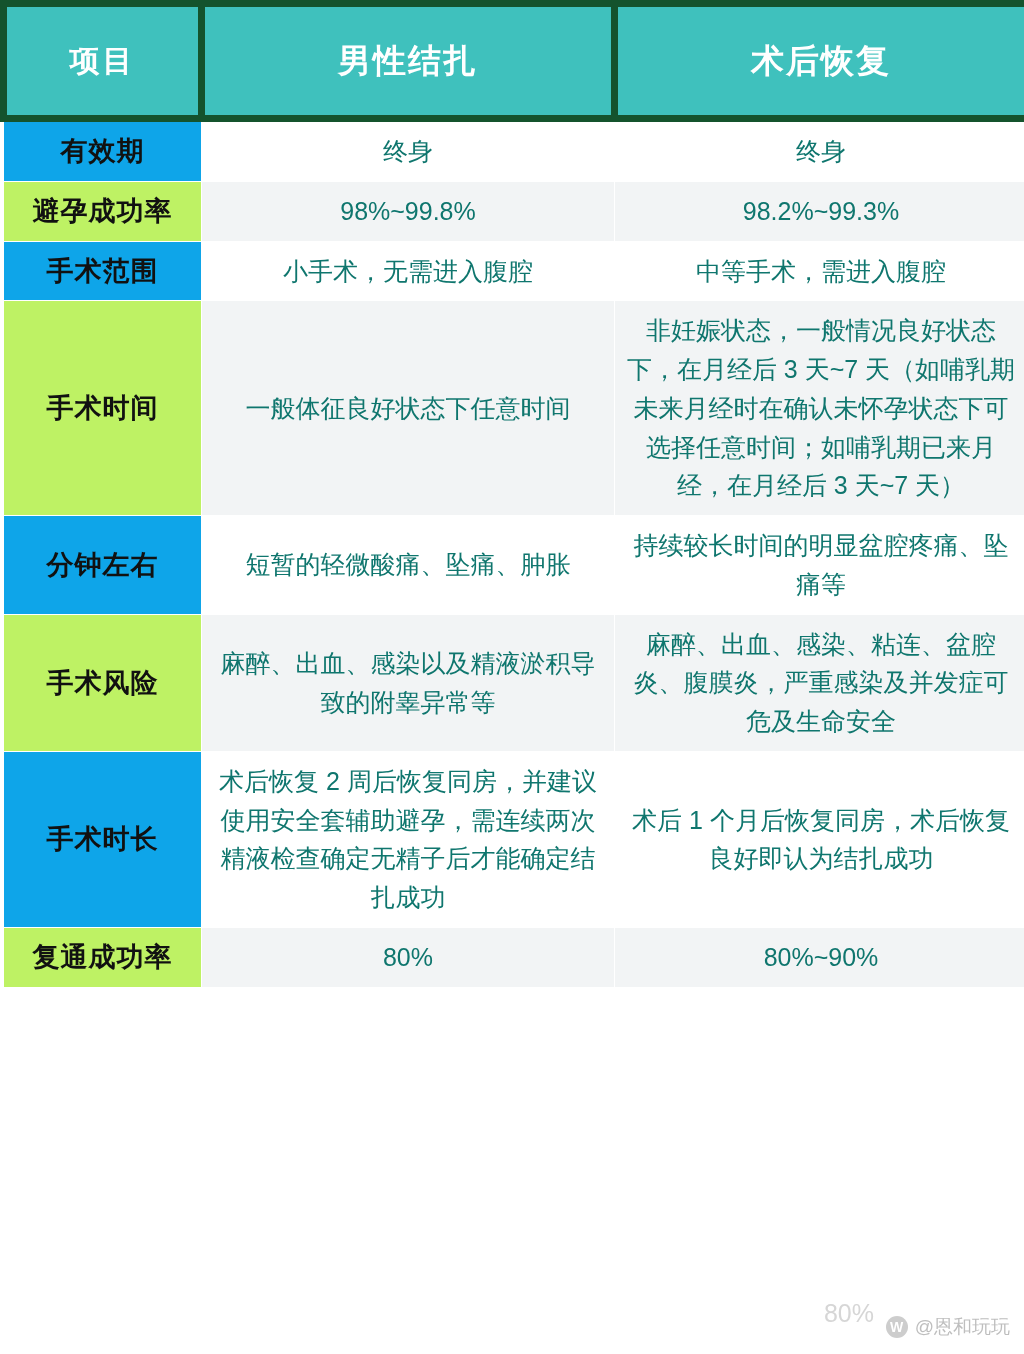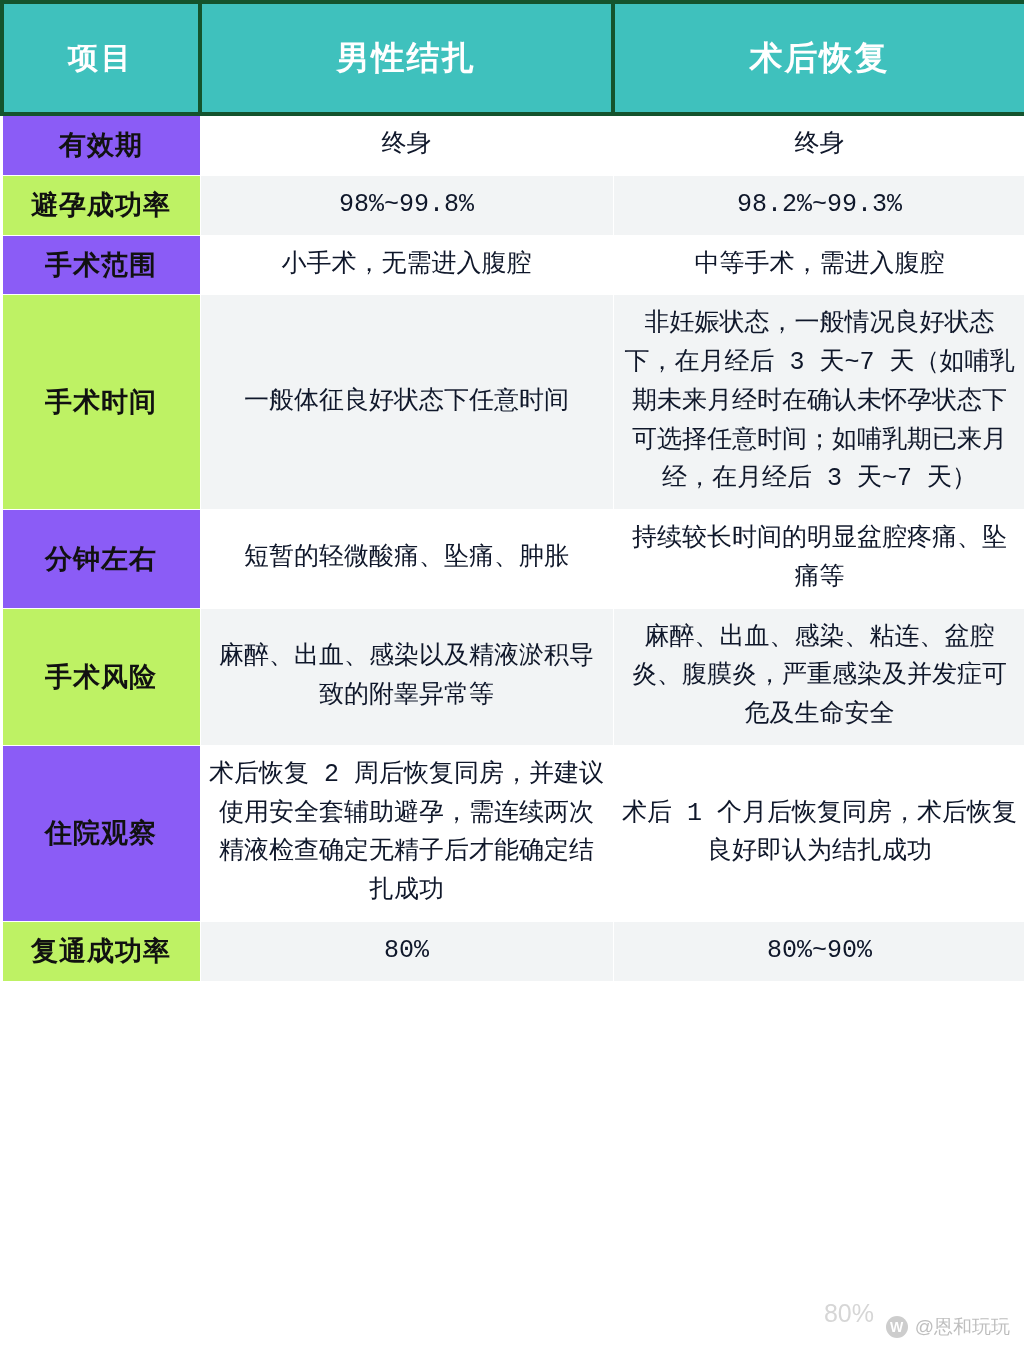--- a/index.html
+++ b/index.html
@@ -28,45 +28,45 @@
   table.compare col.c2 { width: 413px; }
 
   thead th {
     background: #3fc1bd;
     color: #ffffff;
     font-family: "Liberation Sans", "DejaVu Sans", sans-serif;
     font-weight: bold;
     font-size: 33px;
     letter-spacing: 2px;
     height: 106px;
-    border: 4px solid #14532d;
+    border: 7px solid #14532d;
     text-align: center;
     vertical-align: middle;
   }
   thead th.head-label {
     font-size: 30px;
     letter-spacing: 3px;
   }
 
   tbody th.rowhead {
-    background: #8b5cf6;
+    background: #0ea5e9;
     color: #111111;
     font-family: "Liberation Sans", "DejaVu Sans", sans-serif;
     font-weight: bold;
     font-size: 27px;
     letter-spacing: 1px;
     text-align: center;
     vertical-align: middle;
     border: 1px solid #ffffff;
     padding: 6px 2px;
   }
   tbody td {
-    font-family: Liberation Mono, monospace;
+    font-family: Liberation Sans, sans-serif;
     font-size: 25px;
-    color: #0f172a;
+    color: #0f766e;
     text-align: center;
     vertical-align: middle;
     border: 1px solid #ffffff;
     padding: 10px 8px;
     line-height: 1.55;
   }
   tbody tr.alt th.rowhead { background: #bef264; }
   tbody tr.alt td { background: #f2f4f5; }
   tbody tr td { background: #fbfbfb; }
   tbody tr.white td { background: #ffffff; }
@@ -146,21 +146,21 @@
         <th class="rowhead">分钟左右</th>
         <td>短暂的轻微酸痛、坠痛、肿胀</td>
         <td>持续较长时间的明显盆腔疼痛、坠痛等</td>
       </tr>
       <tr class="alt">
         <th class="rowhead">手术风险</th>
         <td>麻醉、出血、感染以及精液淤积导致的附睾异常等</td>
         <td>麻醉、出血、感染、粘连、盆腔炎、腹膜炎，严重感染及并发症可危及生命安全</td>
       </tr>
       <tr class="white">
-        <th class="rowhead">住院观察</th>
+        <th class="rowhead">手术时长</th>
         <td>术后恢复 2 周后恢复同房，并建议使用安全套辅助避孕，需连续两次精液检查确定无精子后才能确定结扎成功</td>
         <td>术后 1 个月后恢复同房，术后恢复良好即认为结扎成功</td>
       </tr>
       <tr class="alt">
         <th class="rowhead">复通成功率</th>
         <td>80%</td>
         <td>80%~90%</td>
       </tr>
     </tbody>
   </table>

